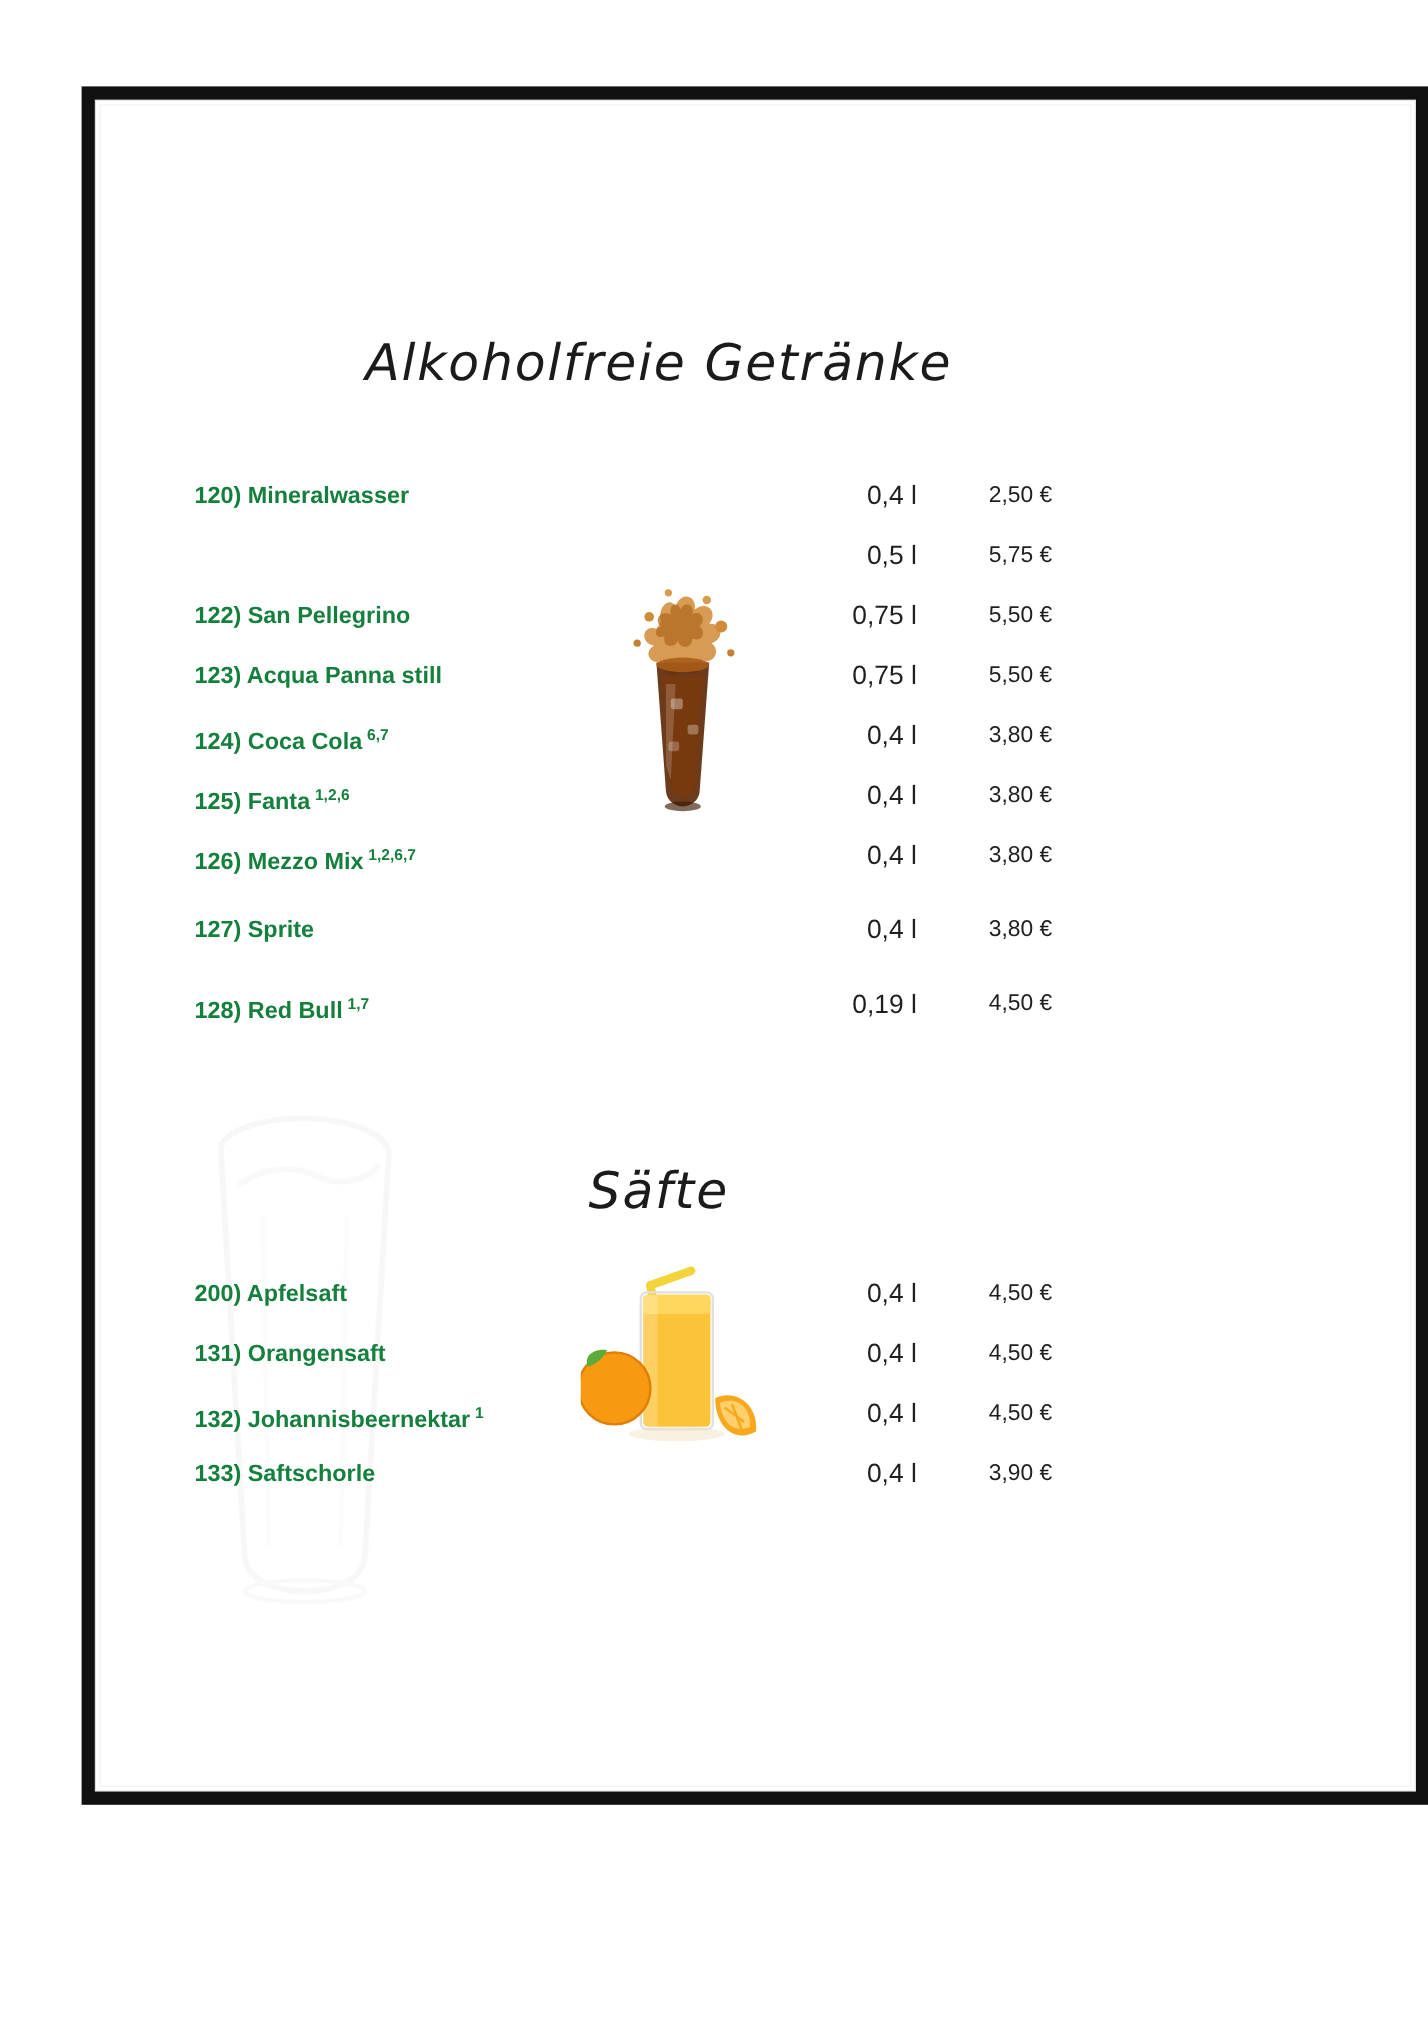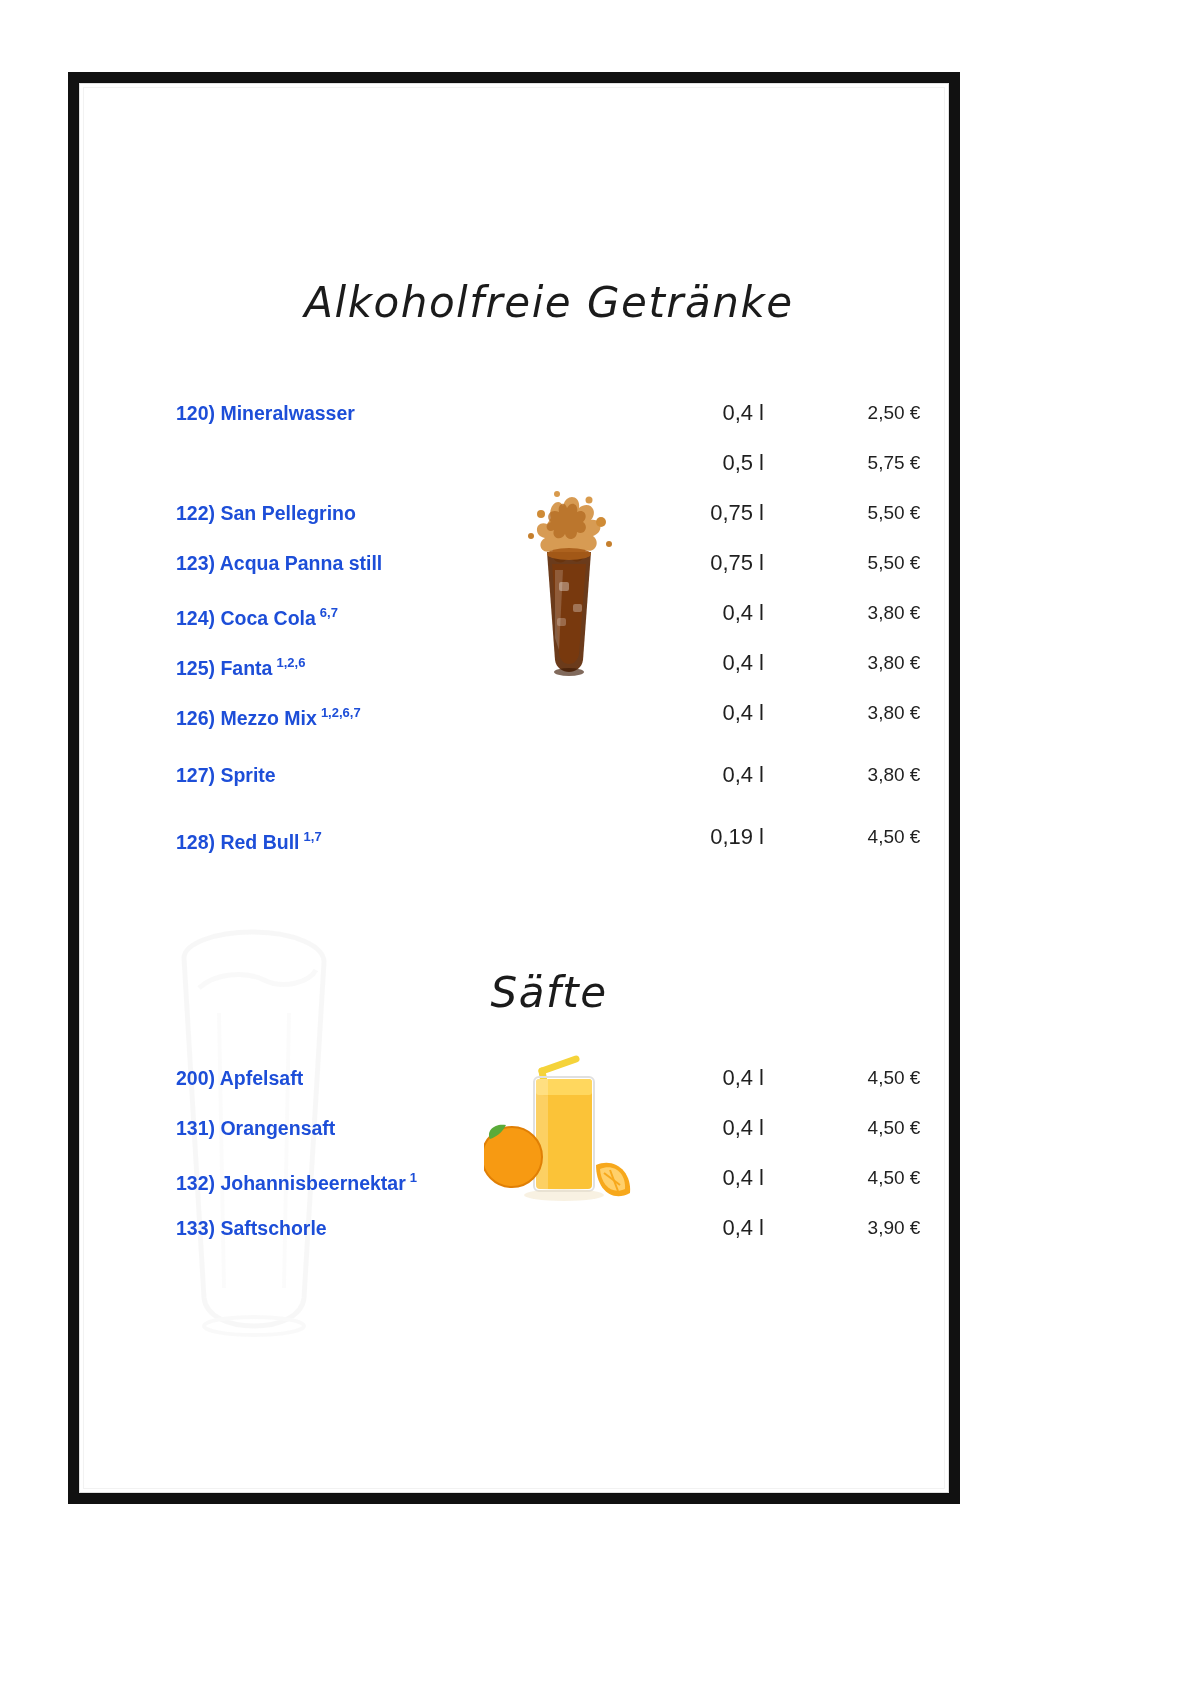--- a/index.html
+++ b/index.html
@@ -23,21 +23,21 @@
     width: 1190px;
     height: 1682px;
     background: #ffffff;
   }
 
   
   .frame {
     position: absolute;
     left: 68px;
     top: 72px;
-    width: 892px;
+    width: 1123px;
     height: 1432px;
     border: 11px solid #111111;
     background: #ffffff;
     box-sizing: border-box;
   }
   .frame-inner {
     position: absolute;
     inset: 4px;
     border: 1px solid #f2f2f2;
     background: #ffffff;
@@ -93,45 +93,45 @@
 
   .menu-row {
     position: relative;
     height: 50px;
     line-height: 50px;
   }
   .menu-row.gap-before { margin-top: 12px; }
 
   .item-name {
     position: absolute;
-    left: 92px;
+    left: 78px;
     font-size: 19.5px;
     font-weight: bold;
-    color: #1d4ed8;
+    color: #15803d;
     white-space: nowrap;
   }
   .item-name sup {
     font-size: 13px;
     font-weight: bold;
     vertical-align: super;
     margin-left: 4px;
   }
   .item-size {
     position: absolute;
     left: 560px;
     width: 120px;
     text-align: right;
     font-size: 22px;
     color: #1f1f1f;
   }
   .item-price {
     position: absolute;
     left: 740px;
     width: 140px;
-    text-align: center;
+    text-align: left;
     font-size: 19px;
     color: #1f1f1f;
   }
 
   
   .img-cola {
     position: absolute;
     left: 405px;
     top: 390px;
     width: 160px;

